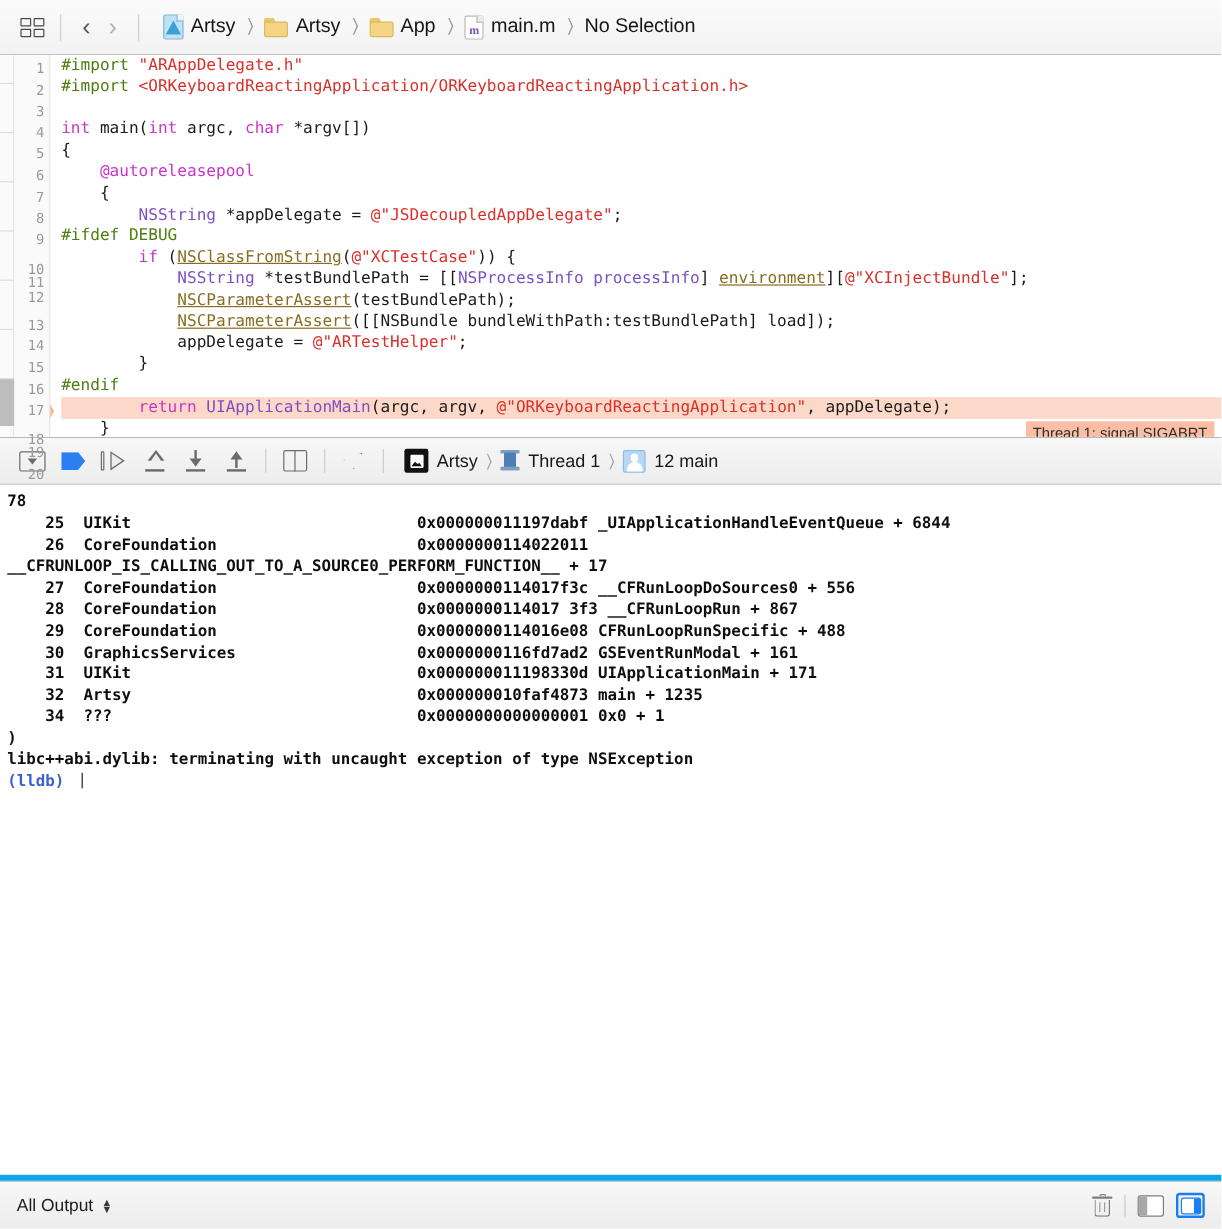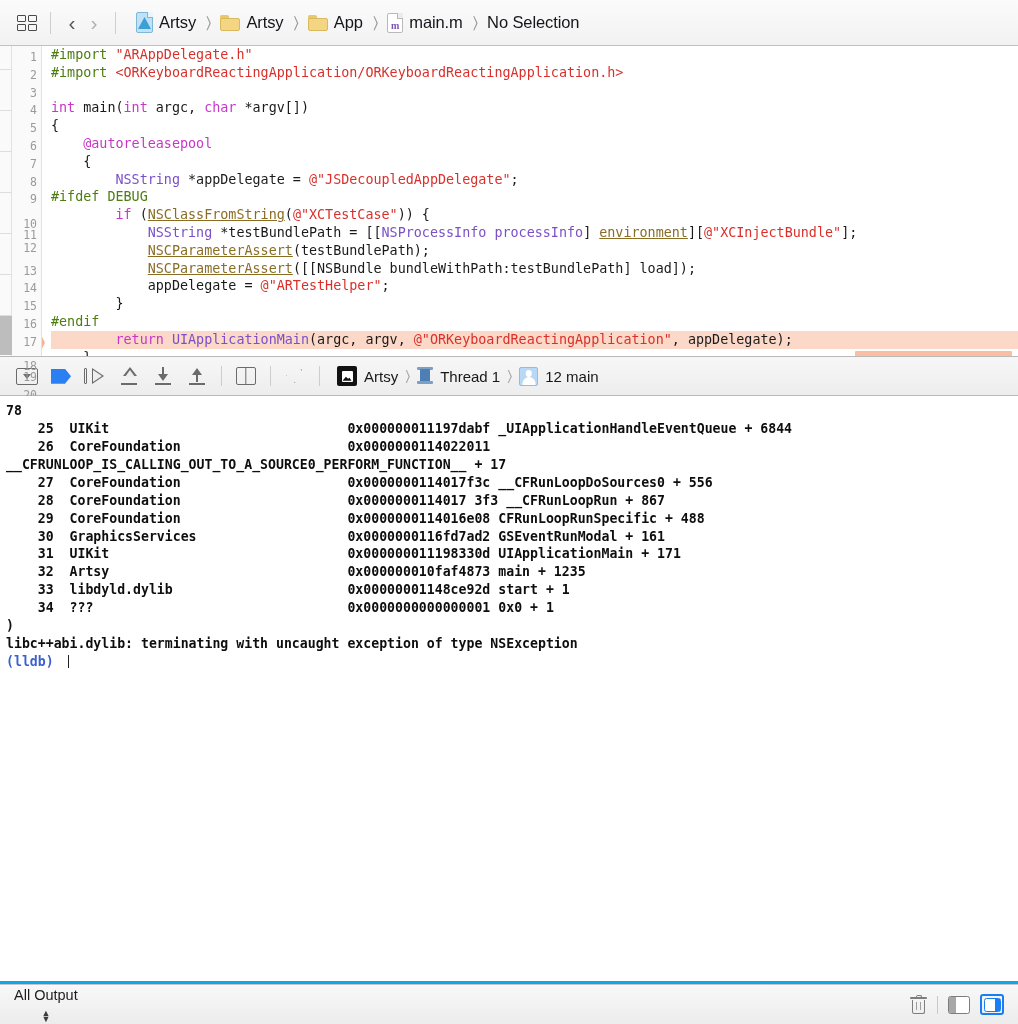--- a/index.html
+++ b/index.html
@@ -144,40 +144,40 @@
   .ic-thread .bot { position:absolute; left:0; bottom:2px; width:16px; height:3px; background:#7e9fc4; border-radius:1px; }
   .ic-thread .mid { position:absolute; left:3px; top:3px; width:10px; height:14px; background:#4d7fb5; border-radius:1px; }
   .ic-person { width:19px;height:19px; background:#b8d8f5; border:1px solid #8fbde6; border-radius:2px; position:relative; }
   .ic-person .head { position:absolute; left:50%; top:2.5px; transform:translateX(-50%); width:6.5px; height:6.5px; background:#fff; border-radius:50%; }
   .ic-person .body { position:absolute; left:50%; bottom:0px; transform:translateX(-50%); width:13px; height:7.5px; background:#fff; border-radius:7px 7px 0 0; }
 
   
   .console {
     flex:1 1 auto; min-height:0; background:#fff;
     overflow:hidden; position:relative;
-    border-bottom:3px solid #0ea5e9;
+    border-bottom:5px solid #0ea5e9;
     padding: 6px 0 0 6px;
   }
   .console .cline {
     font-family:"DejaVu Sans Mono","Liberation Mono",monospace;
     font-size:13.2px; font-weight:700; line-height:17.9px;
     color:#0e0e0e; white-space:pre;
   }
   .console .cline.lldb { color:#3b5fd0; }
   .cursor { display:inline-block; width:1.5px; height:13px; background:#222; vertical-align:-2px; margin-left:6px; }
 
   
   .statusbar {
     height:40px; flex:0 0 40px;
     background: linear-gradient(to bottom,#f8f8f8 0%,#ececec 100%);
     border-top:1px solid #c6c6c6;
     display:flex; align-items:center; justify-content:space-between;
     padding: 0 14px;
   }
-  .sb-left { display:flex; align-items:center; gap:7px;flex-direction:column; }
+  .sb-left { display:flex; align-items:center; gap:7px; }
   .sb-label { font-size:14.5px; color:#1c1c1c; }
   .sb-stepper { display:flex; flex-direction:column; align-items:center; justify-content:center; line-height:6px; color:#3a3a3a; font-size:9px; }
   .sb-right { display:flex; align-items:center; gap:10px; }
   .ic-trash { width:17px;height:19px; position:relative; }
   .ic-trash .lid { position:absolute; left:0; top:2px; width:17px; height:1.6px; background:#7d7d7d; border-radius:1px; }
   .ic-trash .handle { position:absolute; left:5.5px; top:0; width:6px; height:2.4px; border:1.4px solid #7d7d7d; border-bottom:none; border-radius:2px 2px 0 0; }
   .ic-trash .can { position:absolute; left:2px; top:4.5px; width:13px; height:14px; border:1.4px solid #7d7d7d; border-top:none; border-radius:0 0 2.5px 2.5px; }
   .ic-trash .l1, .ic-trash .l2 { position:absolute; top:7px; width:1.2px; height:8px; background:#9d9d9d; }
   .ic-trash .l1 { left:6px; } .ic-trash .l2 { left:10px; }
   .vsep2 { width:1px; height:18px; background:#c9c9c9; }
@@ -372,21 +372,20 @@
       <div class="cline">78</div>
       <div class="cline">    25  UIKit                              0x000000011197dabf _UIApplicationHandleEventQueue + 6844</div>
       <div class="cline">    26  CoreFoundation                     0x0000000114022011</div>
       <div class="cline">__CFRUNLOOP_IS_CALLING_OUT_TO_A_SOURCE0_PERFORM_FUNCTION__ + 17</div>
       <div class="cline">    27  CoreFoundation                     0x0000000114017f3c __CFRunLoopDoSources0 + 556</div>
       <div class="cline">    28  CoreFoundation                     0x0000000114017 3f3 __CFRunLoopRun + 867</div>
       <div class="cline">    29  CoreFoundation                     0x0000000114016e08 CFRunLoopRunSpecific + 488</div>
       <div class="cline">    30  GraphicsServices                   0x0000000116fd7ad2 GSEventRunModal + 161</div>
       <div class="cline">    31  UIKit                              0x000000011198330d UIApplicationMain + 171</div>
       <div class="cline">    32  Artsy                              0x000000010faf4873 main + 1235</div>
-      <div class="cline">    33  libdyld.dylib                      0x00000001148ce92d start + 1</div>
       <div class="cline">    34  ???                                0x0000000000000001 0x0 + 1</div>
       <div class="cline">)</div>
       <div class="cline">libc++abi.dylib: terminating with uncaught exception of type NSException</div>
       <div class="cline lldb">(lldb) <span class="cursor"></span></div>
     </div>
 
   <div class="statusbar">
     <div class="sb-left">
       <span class="sb-label">All Output</span>
       <span class="sb-stepper">

